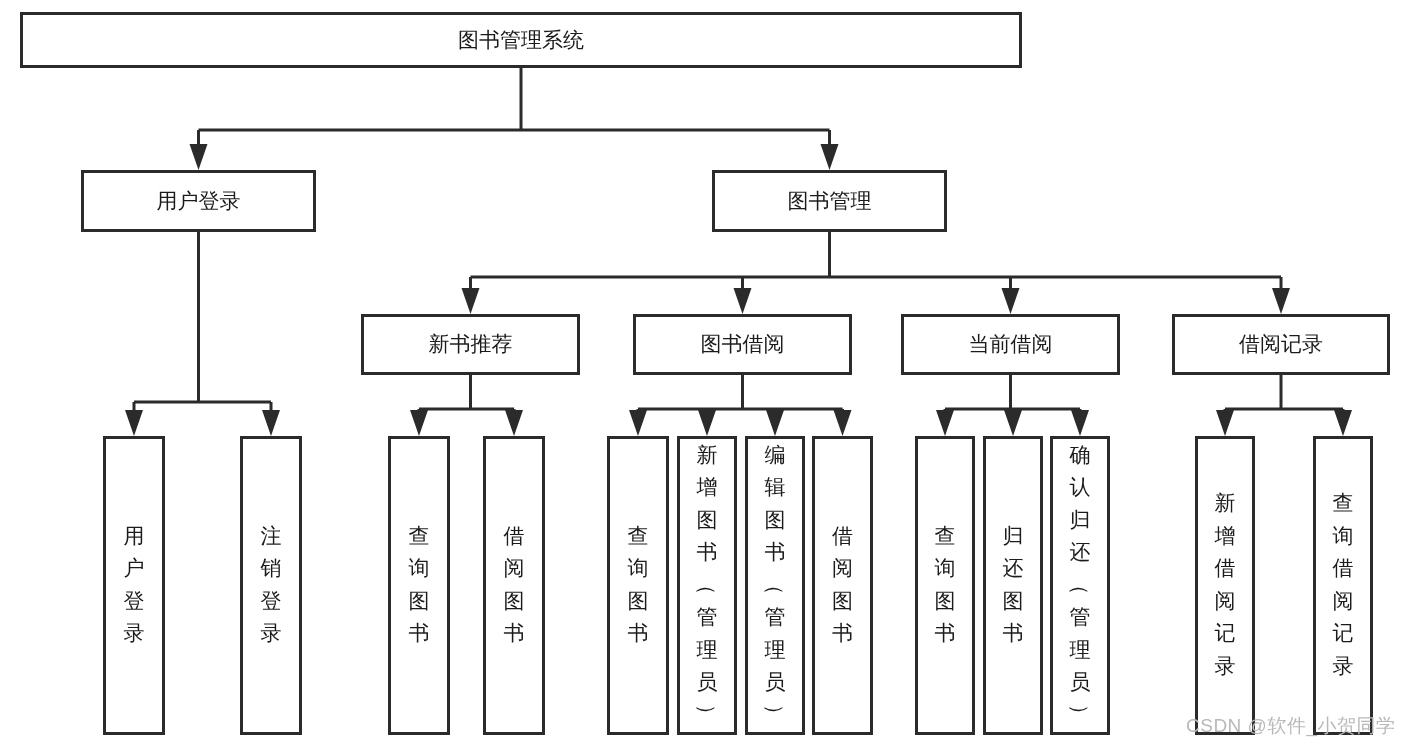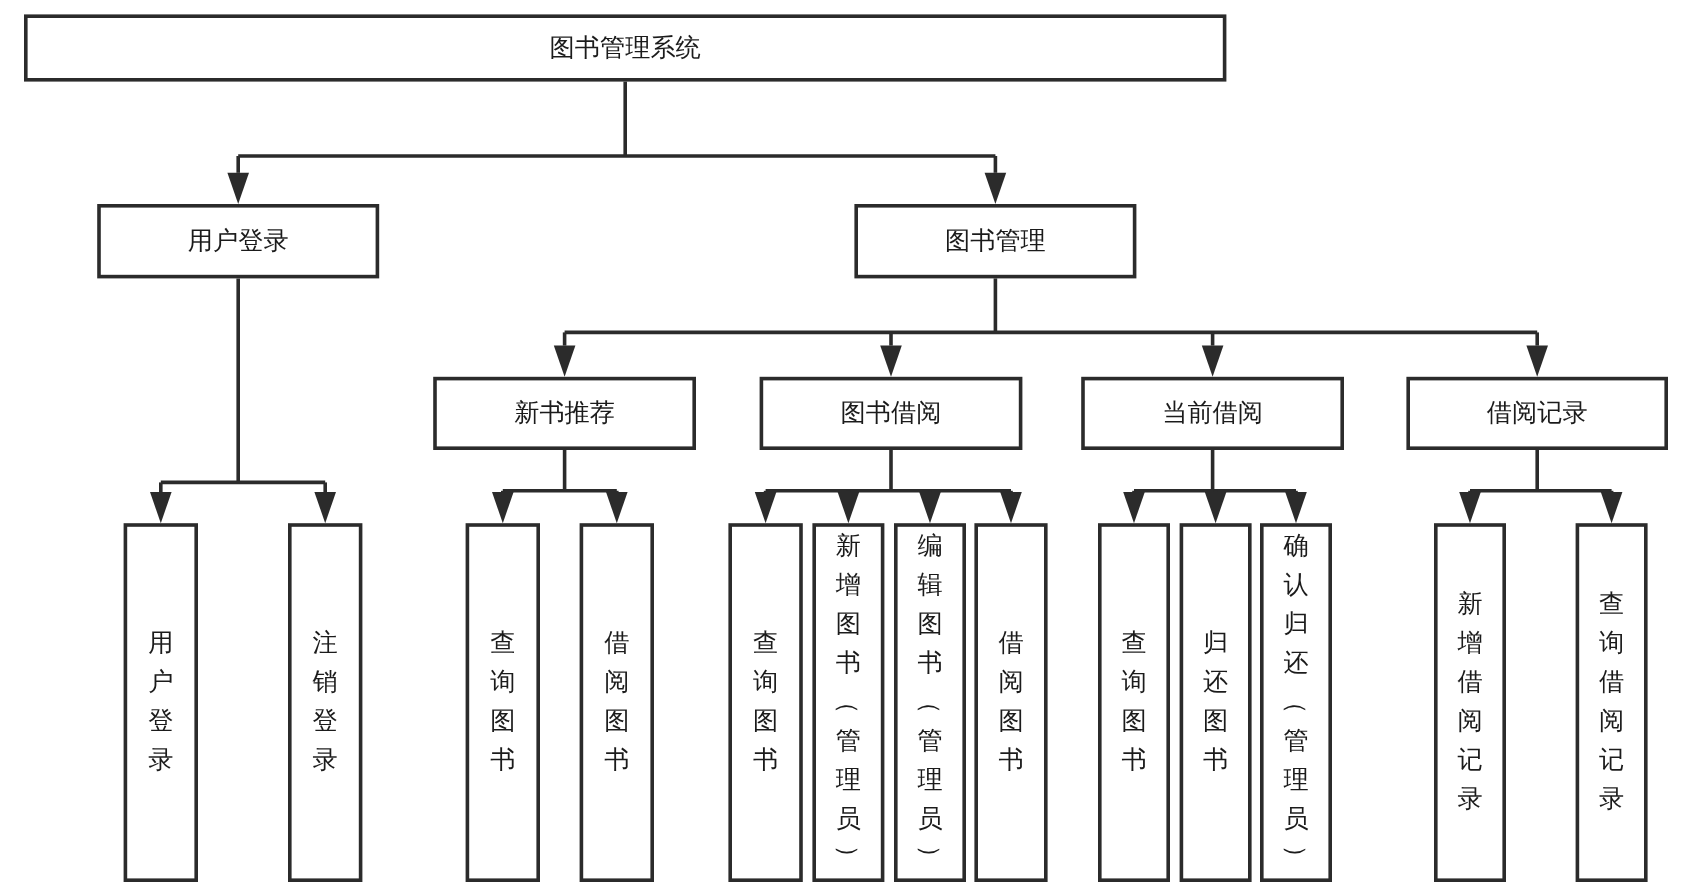--- a/index.html
+++ b/index.html
@@ -273,13 +273,14 @@
           <rect class="node-box" x="1314.5" y="437.5" width="57" height="296"></rect>
           <text class="node-label-vertical" x="1343" y="510.25">查</text>
           <text class="node-label-vertical" x="1343" y="542.75">询</text>
           <text class="node-label-vertical" x="1343" y="575.25">借</text>
           <text class="node-label-vertical" x="1343" y="607.75">阅</text>
           <text class="node-label-vertical" x="1343" y="640.25">记</text>
           <text class="node-label-vertical" x="1343" y="672.75">录</text>
         </g>
       </g>
   </svg>
+  <div class="watermark-text">CSDN @软件_小贺同学</div>
 </div>
 
 </body></html>

